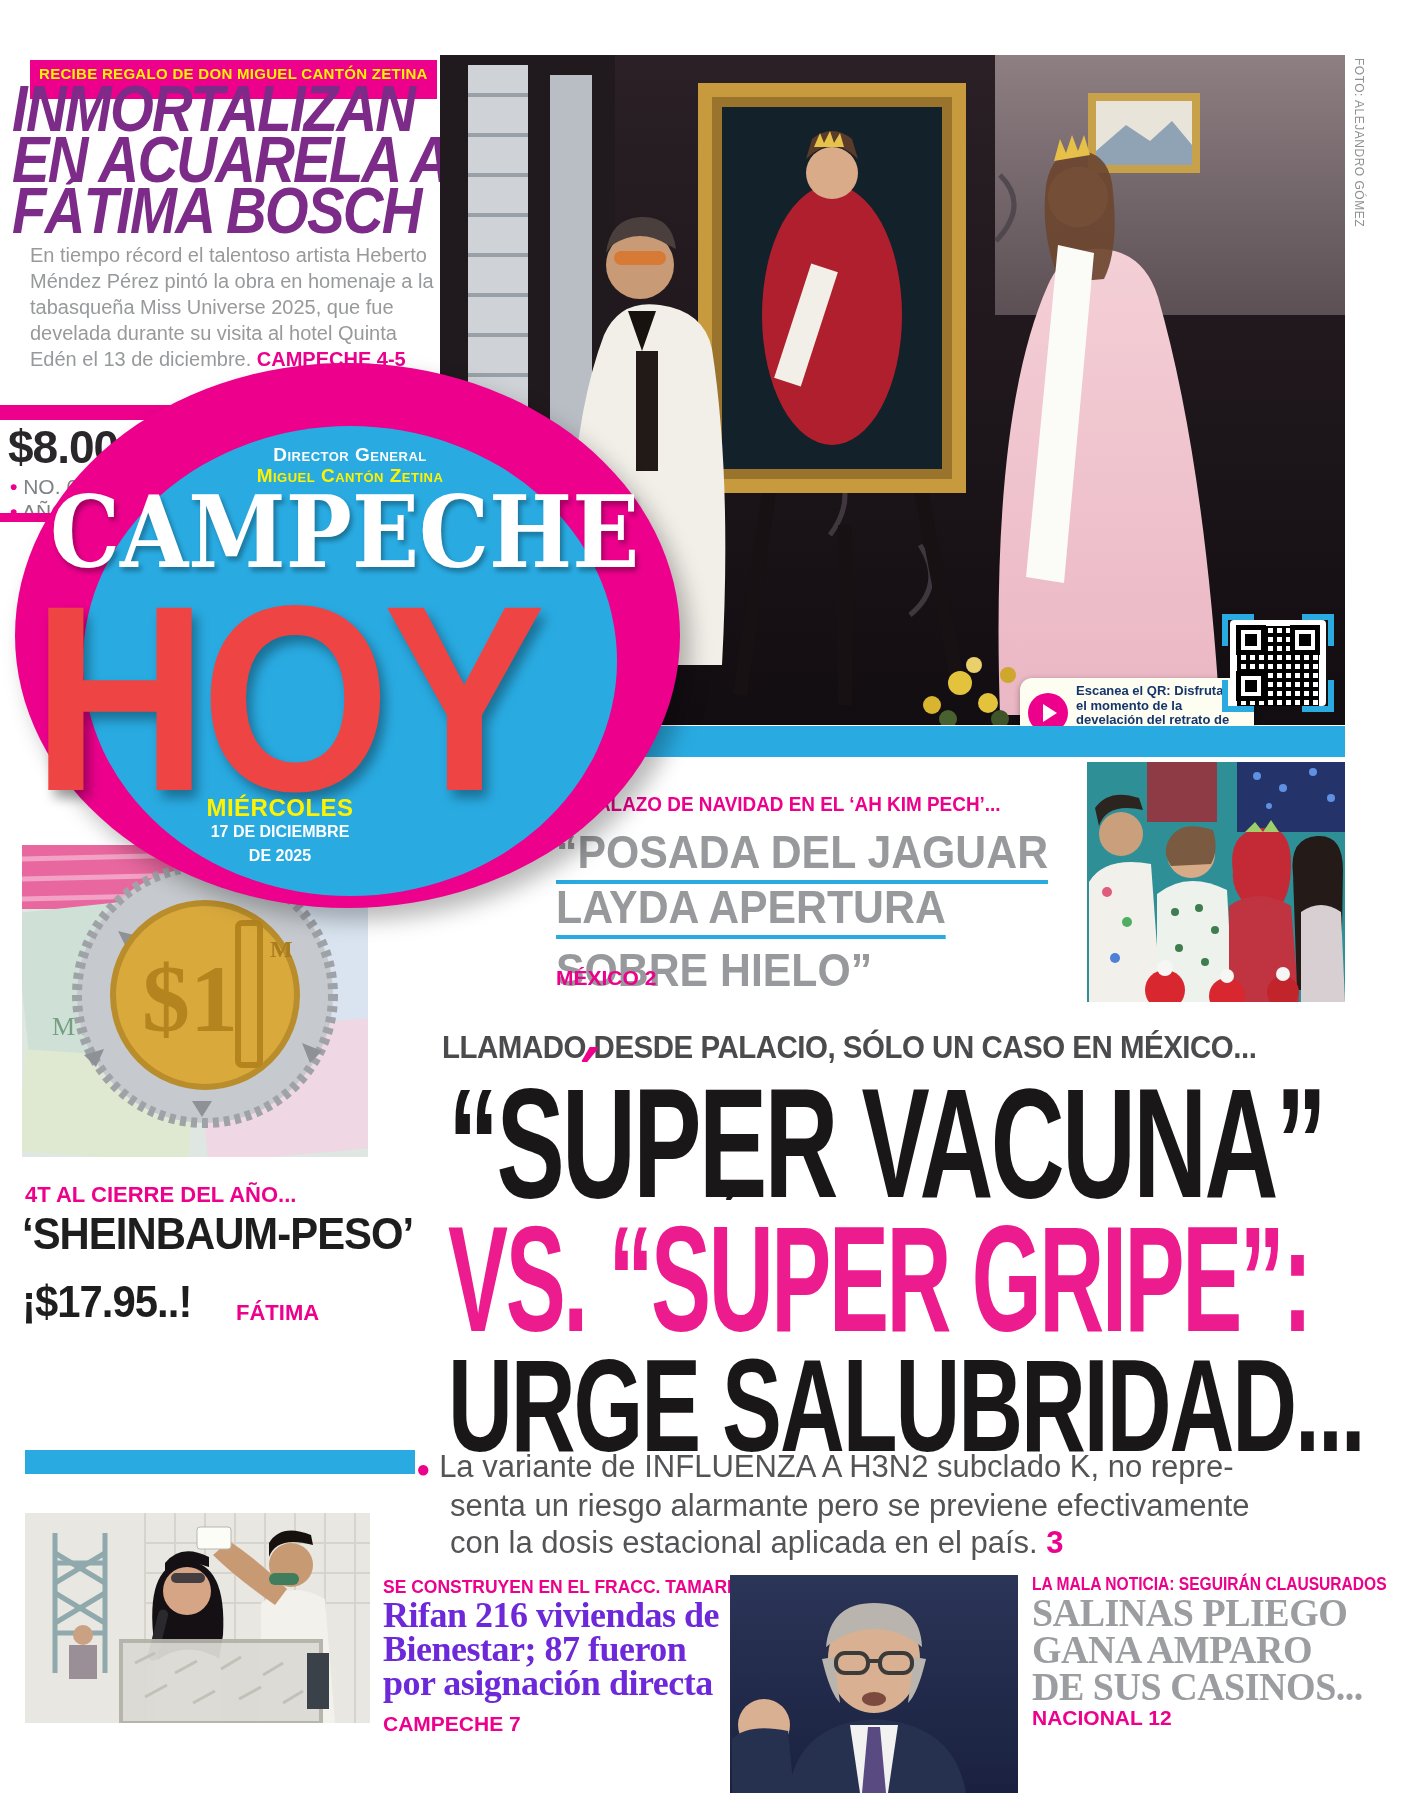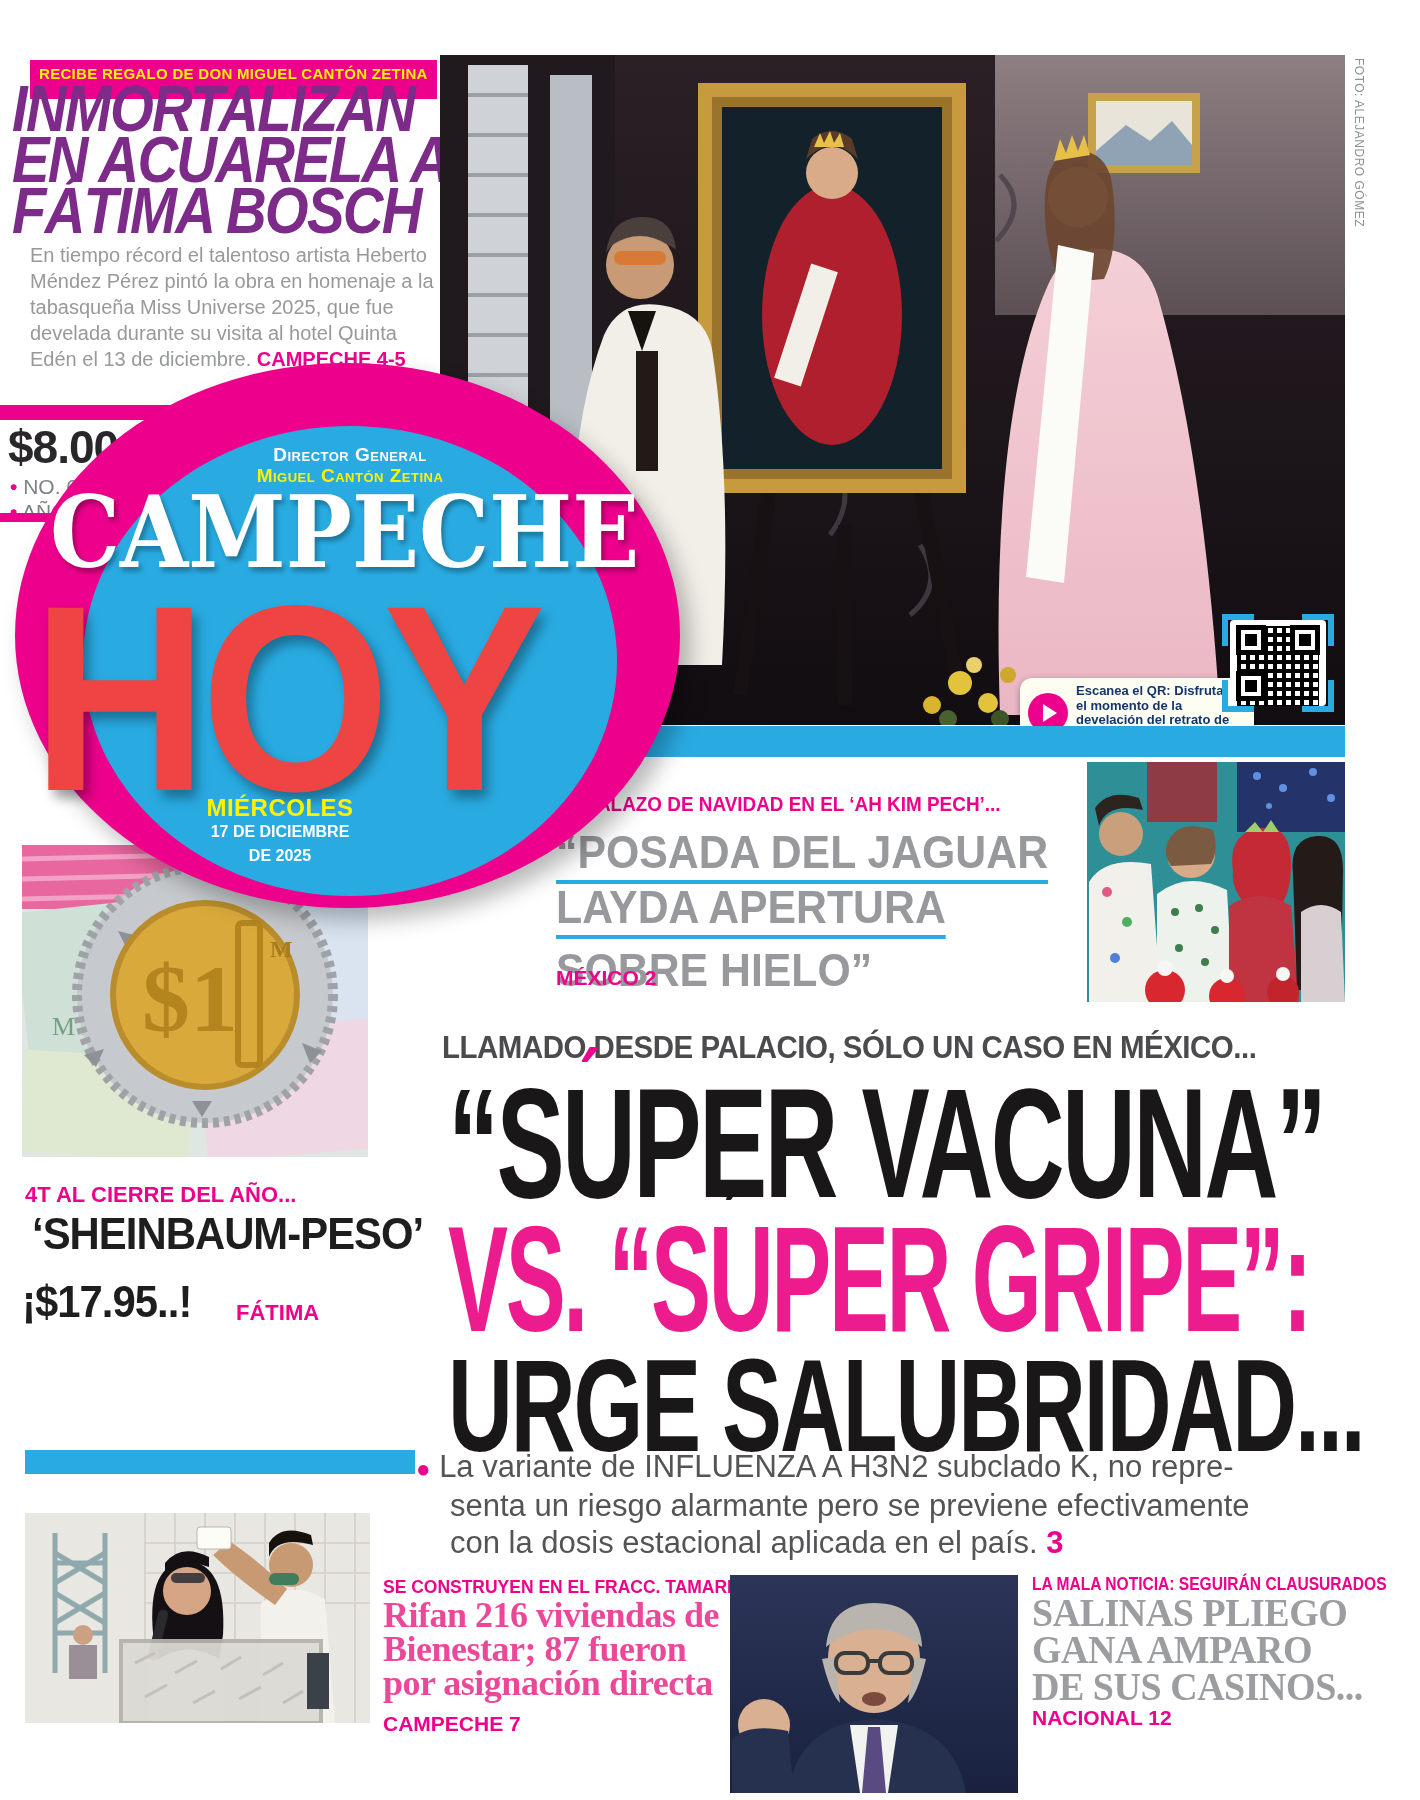--- a/index.html
+++ b/index.html
@@ -79,21 +79,21 @@
   
   .main-kicker{color:var(--kicker);font-weight:bold;font-size:31px;letter-spacing:-.5px;}
   .h1{font-weight:bold;line-height:1;white-space:nowrap;}
   .h1 .uwrap{position:relative;display:inline-block;}
   .h1 .acc{position:absolute;font-size:.62em;font-weight:bold;left:24%;top:-0.30em;}
   .deck{color:#545456;font-size:31px;line-height:37px;}
   .deck .blt{color:var(--pink);font-size:24px;}
   .deck .ref{color:var(--pink);font-weight:bold;}
 
   
-  .serif-ink{font-family:"Liberation Serif",serif;font-weight:bold;color:#ec4899;
+  .serif-ink{font-family:"Liberation Serif",serif;font-weight:bold;color:#6d28d9;
              font-size:36px;line-height:34px;letter-spacing:-.5px;}
   .serif-gray{font-family:"Liberation Serif",serif;font-weight:bold;color:var(--gray-serif);
               font-size:40px;line-height:37px;letter-spacing:-.5px;}
   figure{margin:0;}
 </style>
 </head>
 <body>
 
 <div id="page">
 
@@ -329,21 +329,21 @@
     <span class="sx" style="transform:scaleX(.9);">REGALAZO DE NAVIDAD EN EL ‘AH KIM PECH’...</span>
   </div>
   <div class="abs" style="left:556px;top:822px;">
     <div class="jag-line nowrap" style="margin-top:7px;"><span class="sx jag-u" style="transform:scaleX(.93);">“POSADA DEL JAGUAR</span></div>
     <div class="jag-line nowrap"><span class="sx jag-u" style="transform:scaleX(.93);">LAYDA APERTURA</span></div>
     <div class="jag-line nowrap" style="margin-top:8px;"><span class="sx" style="transform:scaleX(.93);">SOBRE HIELO”</span></div>
   </div>
   <div class="abs kicker-pink" style="left:556px;top:966px;font-size:21px;">MÉXICO 2</div>
 
   <div class="abs kicker-pink" style="left:25px;top:1182px;font-size:22px;">4T AL CIERRE DEL AÑO...</div>
-  <div class="abs peso-head nowrap" style="left:32px;top:1212px;">
+  <div class="abs peso-head nowrap" style="left:22px;top:1212px;">
     <span class="sx" style="transform:scaleX(.95);">‘SHEINBAUM-PESO’</span>
   </div>
   <div class="abs peso-head nowrap" style="left:22px;top:1280px;">
     <span class="sx" style="transform:scaleX(.95);">¡$17.95..!</span>
   </div>
   <div class="abs kicker-pink" style="left:236px;top:1300px;font-size:22px;">FÁTIMA</div>
   <div class="abs cyanbar" style="left:25px;top:1450px;width:390px;height:24px;"></div>
 
   <div class="abs main-kicker nowrap" style="left:442px;top:1030px;">
     <span class="sx" style="transform:scaleX(.95);">LLAMADO DESDE PALACIO, SÓLO UN CASO EN MÉXICO...</span>

